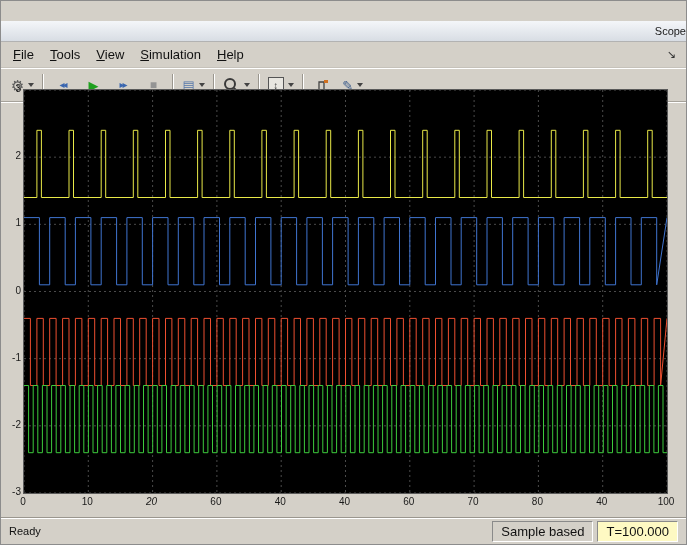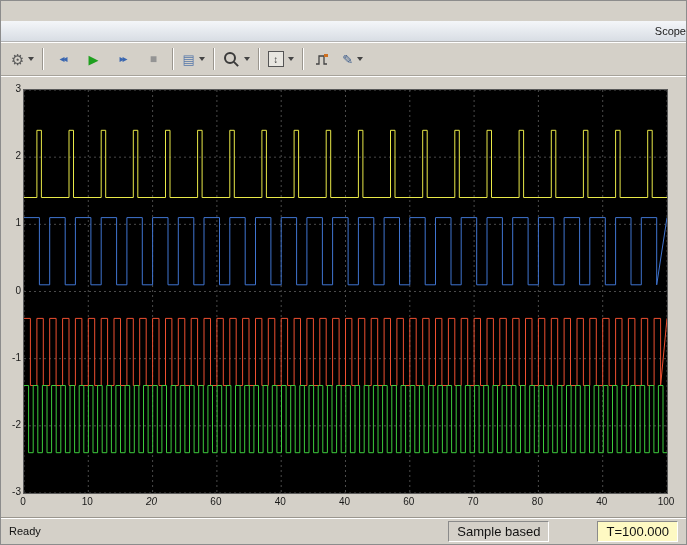--- a/index.html
+++ b/index.html
@@ -47,39 +47,59 @@
   
   .plot-region{position:absolute;left:0;right:0;top:78px;height:438px;}
   .plot{position:absolute;left:22px;top:10px;width:643px;height:403px;background:#000;border:1px solid #5a5a5a;}
   .plot svg{display:block;}
   .ytick{position:absolute;left:2px;width:18px;text-align:right;font-size:10px;color:#1a1a1a;}
   .xtick{position:absolute;top:417px;width:24px;text-align:center;font-size:10px;color:#1a1a1a;}
   
   .statusbar{
     position:absolute;left:0;right:0;bottom:0;height:27px;background:#d4d0c8;
     border-top:1px solid #9a968e;box-shadow:inset 0 1px 0 #ffffff;
-    display:flex;align-items:center;padding:0 8px;font-size:11px;box-sizing:border-box;gap:44px;
+    display:flex;align-items:center;padding:0 8px;font-size:11px;box-sizing:border-box;
   }
   .ready{flex:0 0 auto;}
   .spacer{flex:1;}
   .sbox{
     border:1px solid;border-color:#8a8a8a #ffffff #ffffff #8a8a8a;
     padding:2px 8px;margin-left:4px;font-size:13px;background:#d4d0c8;white-space:nowrap;
   }
   .sbox.time{background:#fef9c3;min-width:62px;}
 </style>
 </head>
 <body>
 
 <div class="window">
 
   <div class="titlebar">
     <span>Scope</span>
   </div>
 
+  <div class="menubar">
+    <div class="menu-item">
+      <span><u>F</u>ile</span>
+    </div>
+    <div class="menu-item">
+      <span><u>T</u>ools</span>
+    </div>
+    <div class="menu-item">
+      <span><u>V</u>iew</span>
+    </div>
+    <div class="menu-item">
+      <span><u>S</u>imulation</span>
+    </div>
+    <div class="menu-item">
+      <span><u>H</u>elp</span>
+    </div>
+    <div class="dock">
+      <span>↘</span>
+    </div>
+  </div>
 
   <div class="toolbar">
     <div class="tbtn">
       <span class="gi gear">⚙</span>
       <span class="drop"></span>
     </div>
     <div class="sep"></div>
     <div class="tbtn">
       <span class="gi blue-tri">◂◂</span>
     </div>

